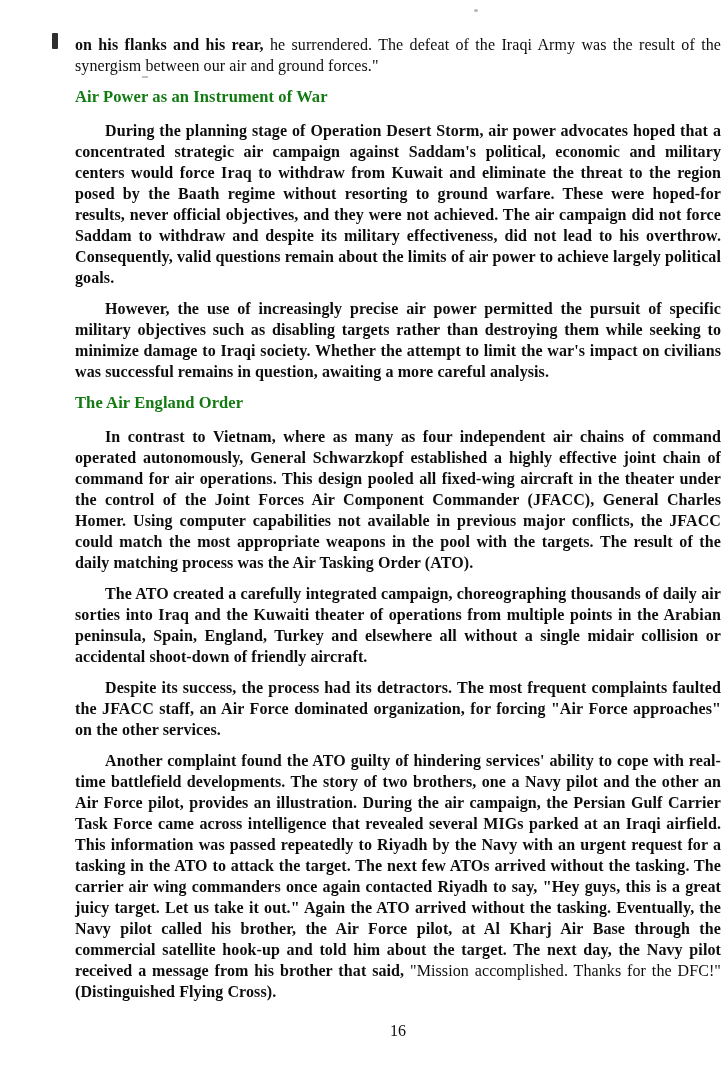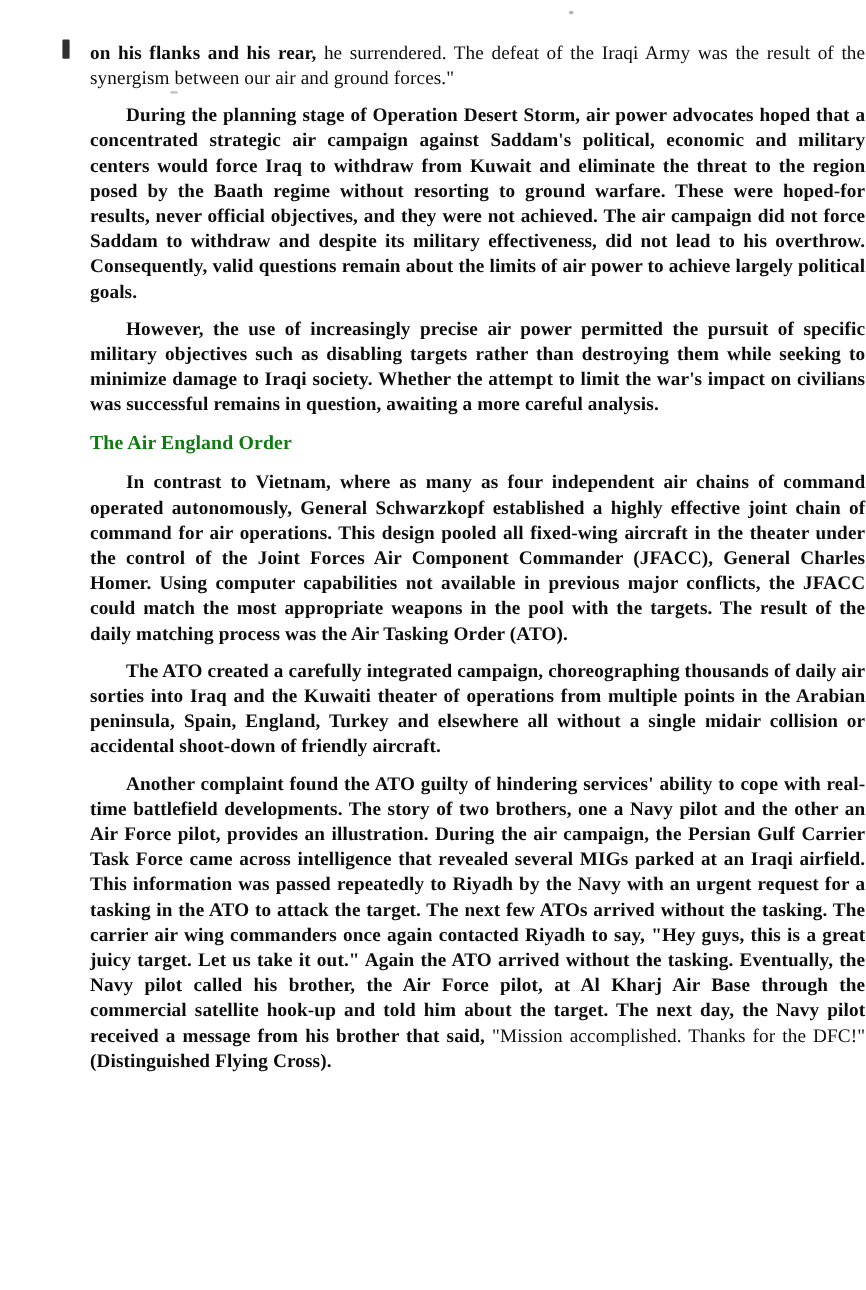--- a/index.html
+++ b/index.html
@@ -81,27 +81,30 @@
   .speck-a { left: 435px; top: 9px;  width: 4px; height: 3px; background: #b5b5b5; border-radius: 50%; }
   .speck-b { left: 699px; top: 297px; width: 5px; height: 4px; background: #9a9a9a; border-radius: 50%; }
   .speck-c { left: 103px; top: 76px; width: 6px; height: 2px; background: #c2c2c2; }
 </style>
 </head>
 <body>
 
 <div class="page">
   <div class="text-column" id="blocks-host">
       <p class="body-para"><span class="rb">on his flanks and his rear, </span><span class="rn">he surrendered. The defeat of the Iraqi Army was the result of the synergism between our air and ground forces."</span></p>
+      <h2 class="section-heading">Air Power as an Instrument of War</h2>
       <p class="body-para indent"><span class="rb">During the planning stage of Operation Desert Storm, air power advocates hoped that a concentrated strategic air campaign against Saddam's political, economic and military centers would force Iraq to withdraw from Kuwait and eliminate the threat to the region posed by the Baath regime without resorting to ground warfare. These were hoped-for results, never official objectives, and they were not achieved. The air campaign did not force Saddam to withdraw and despite its military effectiveness, did not lead to his overthrow. Consequently, valid questions remain about the limits of air power to achieve largely political goals.</span></p>
       <p class="body-para indent"><span class="rb">However, the use of increasingly precise air power permitted the pursuit of specific military objectives such as disabling targets rather than destroying them while seeking to minimize damage to Iraqi society. Whether the attempt to limit the war's impact on civilians was successful remains in question, awaiting a more careful analysis.</span></p>
       <h2 class="section-heading">The Air England Order</h2>
       <p class="body-para indent"><span class="rb">In contrast to Vietnam, where as many as four independent air chains of command operated autonomously, General Schwarzkopf established a highly effective joint chain of command for air operations. This design pooled all fixed-wing aircraft in the theater under the control of the Joint Forces Air Component Commander (JFACC), General Charles Homer. Using computer capabilities not available in previous major conflicts, the JFACC could match the most appropriate weapons in the pool with the targets. The result of the daily matching process was the Air Tasking Order (ATO).</span></p>
       <p class="body-para indent"><span class="rb">The ATO created a carefully integrated campaign, choreographing thousands of daily air sorties into Iraq and the Kuwaiti theater of operations from multiple points in the Arabian peninsula, Spain, England, Turkey and elsewhere all without a single midair collision or accidental shoot-down of friendly aircraft.</span></p>
+      <p class="body-para indent"><span class="rb">Despite its success, the process had its detractors. The most frequent complaints faulted the JFACC staff, an Air Force dominated organization, for forcing "Air Force approaches" on the other services.</span></p>
       <p class="body-para indent"><span class="rb">Another complaint found the ATO guilty of hindering services' ability to cope with real-time battlefield developments. The story of two brothers, one a Navy pilot and the other an Air Force pilot, provides an illustration. During the air campaign, the Persian Gulf Carrier Task Force came across intelligence that revealed several MIGs parked at an Iraqi airfield. This information was passed repeatedly to Riyadh by the Navy with an urgent request for a tasking in the ATO to attack the target. The next few ATOs arrived without the tasking. The carrier air wing commanders once again contacted Riyadh to say, "Hey guys, this is a great juicy target. Let us take it out." Again the ATO arrived without the tasking. Eventually, the Navy pilot called his brother, the Air Force pilot, at Al Kharj Air Base through the commercial satellite hook-up and told him about the target. The next day, the Navy pilot received a message from his brother that said, </span><span class="rn">"Mission accomplished. Thanks for the DFC!" </span><span class="rb">(Distinguished Flying Cross).</span></p>
     </div>
 
+  <div class="page-number">16</div>
 
   <div class="artifact artifact-right-line"></div>
   <div class="artifact artifact-topleft"></div>
   <div class="artifact speck-a"></div>
   <div class="artifact speck-b"></div>
   <div class="artifact speck-c"></div>
 </div>
 
 </body></html>

